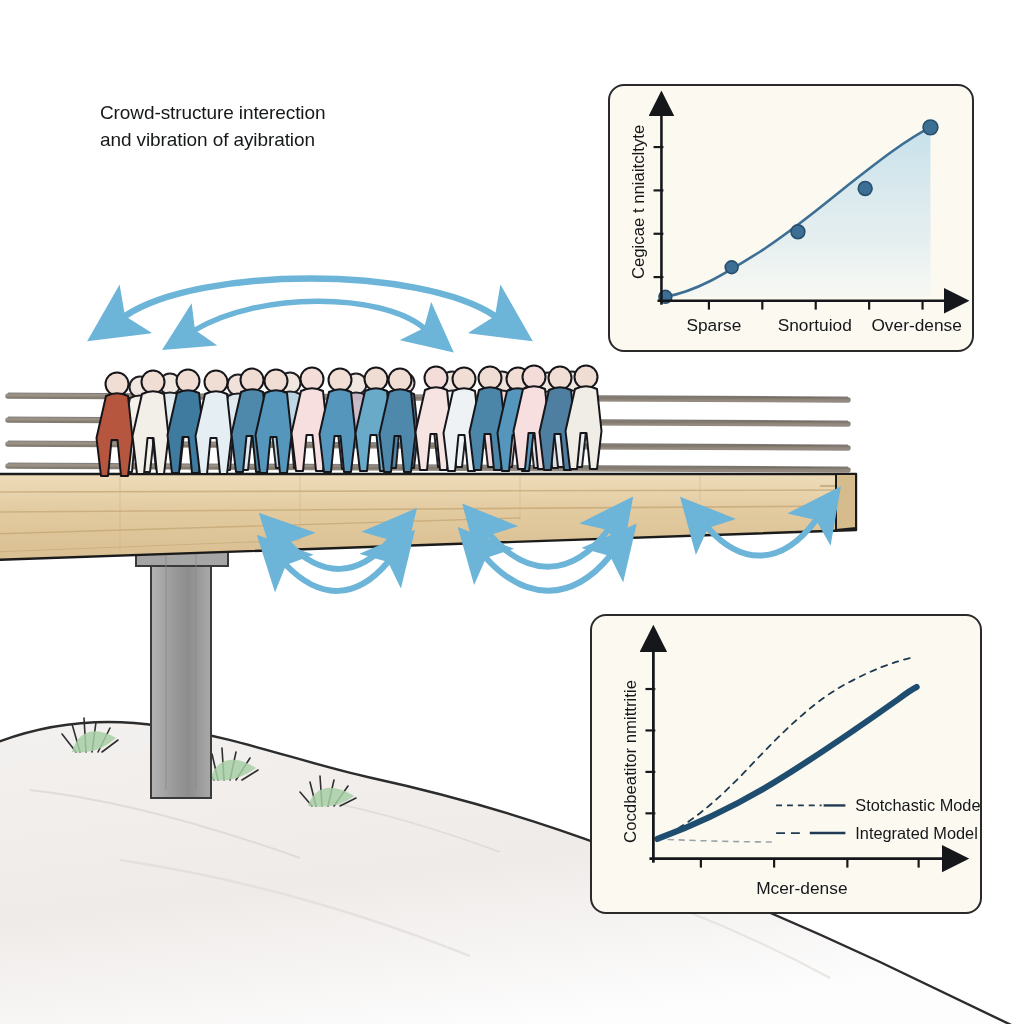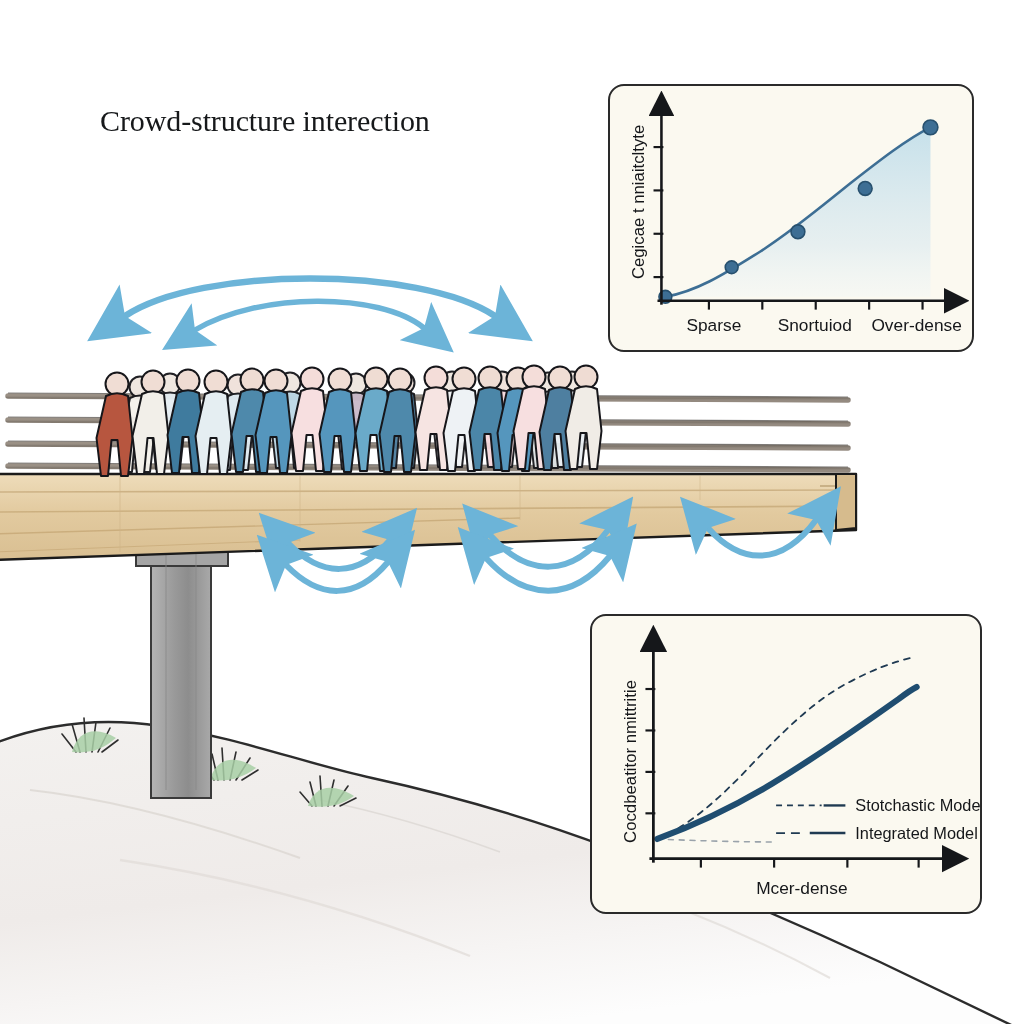--- a/index.html
+++ b/index.html
@@ -16,22 +16,22 @@
     font-family: "Liberation Sans", sans-serif;
   }
   .layer { position: absolute; top: 0; left: 0; width: 1024px; height: 1024px; }
 
   
   #title-block {
     position: absolute;
     left: 100px;
     top: 100px;
     width: 430px;
-    font-family: Liberation Serif, serif;
-    font-size: 30px;
+    font-family: Liberation Sans, sans-serif;
+    font-size: 19px;
     line-height: 1.42;
     color: #16181a;
     letter-spacing: -0.1px;
   }
   #title-block .tl { display: block; white-space: nowrap; }
 
   
   .panel {
     position: absolute;
     background: #fbf9f0;
@@ -296,20 +296,21 @@
       <path d="M490,535 C528,578 572,578 608,530" marker-start="url(#arwL)" marker-end="url(#arwR)"></path>
       <path d="M486,558 C526,602 572,602 610,556" marker-start="url(#arwL)" marker-end="url(#arwR)"></path>
     </g>
     <g fill="none" stroke="#6cb4d8" stroke-width="6" stroke-linecap="round">
       <path d="M708,528 C742,566 782,566 816,520" marker-start="url(#arwL)" marker-end="url(#arwR)"></path>
     </g>
   </svg>
 
   <div id="title-block">
     <span class="tl">Crowd-structure interection</span>
+    <span class="tl">and vibration of ayibration</span>
   </div>
 
   <div class="panel" id="panel-top">
     <svg viewBox="0 0 366 268" preserveAspectRatio="none" xmlns="http://www.w3.org/2000/svg">
       <defs>
         <linearGradient id="topFill" x1="0" y1="0" x2="0" y2="1">
           <stop offset="0%" stop-color="#c3dfea" stop-opacity="0.95"></stop>
           <stop offset="70%" stop-color="#dceaf0" stop-opacity="0.65"></stop>
           <stop offset="100%" stop-color="#eef5f8" stop-opacity="0.35"></stop>
         </linearGradient>

